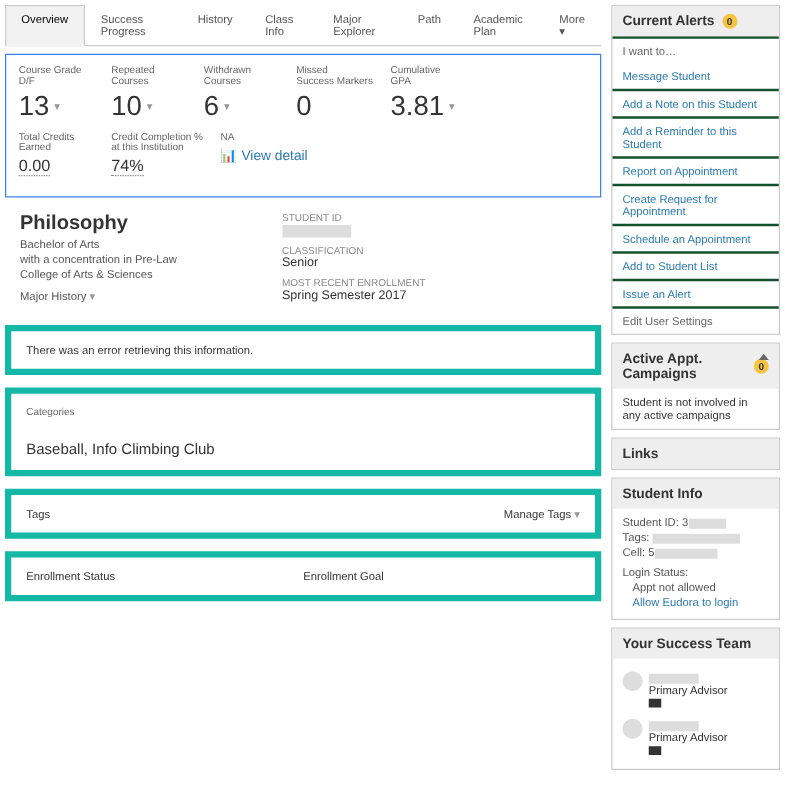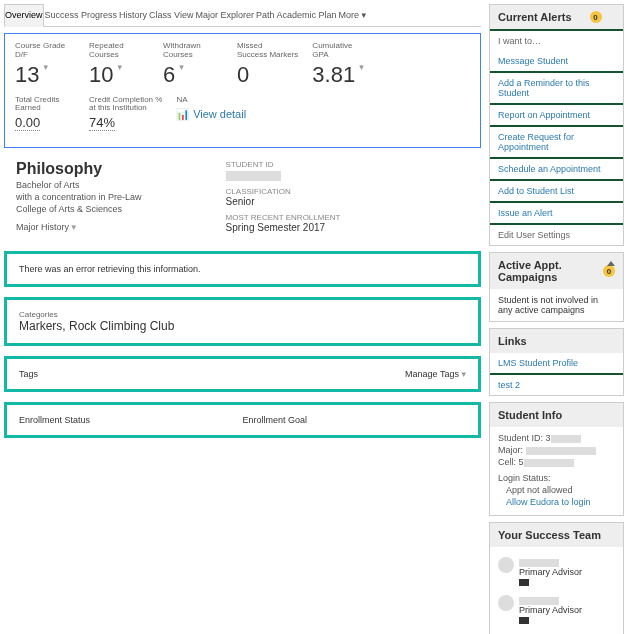--- a/index.html
+++ b/index.html
@@ -1,43 +1,43 @@
 <!DOCTYPE html>
 <html><head>
 <meta charset="utf-8">
 <style>
 *{margin:0;padding:0;box-sizing:border-box;font-family:Arial,Helvetica,sans-serif}
 body{background:#fff;font-size:10px;color:#333;width:628px}
 .container{display:flex;gap:8px;padding:4px}
 .main{flex:1;min-width:0}
 .side{width:135px;flex-shrink:0}
 .tabs{display:flex;gap:0;border-bottom:1px solid #ccc;margin-bottom:6px}
-.tab{padding:5px 0;font-size:9px;color:#555;cursor:pointer;border:1px solid transparent}
+.tab{padding:5px 12px;font-size:9px;color:#555;cursor:pointer;border:1px solid transparent}
 .tab.active{background:#f2f2f2;border:1px solid #ccc;border-bottom:1px solid #f2f2f2;margin-bottom:-1px;color:#000}
 .stats-box{border:1px solid #3b82f6;padding:8px 10px;margin-bottom:10px}
 .stats-row{display:flex;gap:14px;margin-bottom:8px}
 .stat{flex:0 0 auto;min-width:60px}
 .stat-label{font-size:8px;color:#666;line-height:1.1;margin-bottom:2px}
-.stat-val{font-size:22px;font-weight:300;color:#333;display:flex;gap:4px}
+.stat-val{font-size:22px;font-weight:300;color:#333;display:flex;align-items:center;gap:4px}
 .stat-val-sm{font-size:13px;color:#333}
 .dd{font-size:9px;color:#999}
 .blue-link{color:#2a7ab0;cursor:pointer;font-size:9px}
 .prog-row{display:flex;gap:60px}
 .program{margin-bottom:10px;padding:2px 12px}
 .prog-title{font-size:16px;font-weight:700;color:#333}
 .prog-sub{font-size:9px;color:#555;margin-top:2px}
 .prog-info{font-size:8px;color:#888;text-transform:uppercase}
 .prog-val{font-size:10px;color:#333;margin-bottom:6px}
 .redact{display:inline-block;background:#ddd;height:10px;vertical-align:middle}
-.panel{border:3px solid #14b8a6;padding:10px 12px;margin-bottom:10px;font-size:9px}
-.panel-label{font-size:8px;color:#666;margin-bottom:0}
+.panel{border:5px solid #14b8a6;padding:10px 12px;margin-bottom:10px;font-size:9px}
+.panel-label{font-size:8px;color:#666;margin-bottom:18px}
 .panel-val{font-size:12px;color:#333}
 .panel-row{display:flex;justify-content:space-between}
 .side-box{border:1px solid #ccc;margin-bottom:6px;background:#fff}
-.side-head{background:#eee;padding:6px 8px;font-size:11px;font-weight:600;color:#333;display:flex;align-items:center;gap:18px;position:relative}
+.side-head{background:#eee;padding:6px 8px;font-size:11px;font-weight:600;color:#333;display:flex;align-items:center;gap:6px;position:relative}
 .badge{display:inline-flex;background:#f5c542;color:#333;border-radius:8px;min-width:12px;height:12px;font-size:8px;align-items:center;justify-content:center;padding:0 3px}
 .side-body{padding:6px 8px;font-size:9px}
 .side-link{display:block;color:#2a7ab0;padding:5px 8px;font-size:9px;cursor:pointer;border-top:2px solid #14532d}
 .side-link:first-child{border-top:none}
 .side-link.muted{color:#666}
 .team-item{display:flex;align-items:flex-start;gap:5px;padding:4px 0}
 .avatar{width:16px;height:16px;border-radius:50%;background:#ddd;flex-shrink:0}
 .team-text{font-size:9px;color:#333}
 .mail-icon{display:inline-block;width:10px;height:7px;background:#333;margin-left:21px;margin-top:-2px;margin-bottom:3px}
 .caret{position:absolute;right:8px;top:8px;width:0;height:0;border-left:4px solid transparent;border-right:4px solid transparent;border-bottom:5px solid #666}
@@ -46,21 +46,21 @@
 </style>
 </head>
 <body>
 
 <div class="container">
   <div class="main">
     <div class="tabs" id="tabs">
         <div class="tab active">Overview</div>
         <div class="tab">Success Progress</div>
         <div class="tab">History</div>
-        <div class="tab">Class View</div>
+        <div class="tab">Class Info</div>
         <div class="tab">Major Explorer</div>
         <div class="tab">Path</div>
         <div class="tab">Academic Plan</div>
         <div class="tab">More ▾</div>
       </div>
 
     <div class="stats-box">
       <div class="stats-row" id="stats1">
           <div class="stat">
             <div class="stat-label">Course Grade<br>D/F</div>
@@ -116,21 +116,21 @@
         <div class="prog-val">Spring Semester 2017</div>
       </div>
     </div>
 
     <div class="panel">
       <span>There was an error retrieving this information.</span>
     </div>
 
     <div class="panel">
       <div class="panel-label">Categories</div>
-      <div class="panel-val">Markers, Rock Climbing Club</div>
+      <div class="panel-val">Baseball, Info Climbing Club</div>
     </div>
 
     <div class="panel">
       <div class="panel-row">
         <span>Tags</span>
         <span style="cursor:pointer"><span>Manage Tags</span> <span class="dd">▾</span></span>
       </div>
     </div>
 
     <div class="panel">
@@ -143,20 +143,21 @@
 
   <div class="side">
     <div class="side-box">
       <div class="side-head">
         <span>Current Alerts</span>
         <span class="badge">0</span>
       </div>
       <div class="side-link muted">I want to…</div>
       <div id="alert-items">
           <div class="side-link">Message Student</div>
+          <div class="side-link">Add a Note on this Student</div>
           <div class="side-link">Add a Reminder to this Student</div>
           <div class="side-link">Report on Appointment</div>
           <div class="side-link">Create Request for Appointment</div>
           <div class="side-link">Schedule an Appointment</div>
           <div class="side-link">Add to Student List</div>
           <div class="side-link">Issue an Alert</div>
         </div>
       <div class="side-link muted">Edit User Settings</div>
     </div>
 
@@ -164,31 +165,27 @@
       <div class="side-head">
         <span>Active Appt. Campaigns</span>
         <span class="badge">0</span>
         <span class="caret"></span>
       </div>
       <div class="side-body">Student is not involved in any active campaigns</div>
     </div>
 
     <div class="side-box">
       <div class="side-head">Links</div>
-      <div id="links-items">
-          <div class="side-link">LMS Student Profile</div>
-          <div class="side-link">test 2</div>
-        </div>
     </div>
 
     <div class="side-box">
       <div class="side-head">Student Info</div>
       <div class="side-body">
         <div class="info-line"><span>Student ID: 3</span><span class="redact" style="width:30px;height:8px"></span></div>
-        <div class="info-line"><span>Major:</span> <span class="redact" style="width:70px;height:8px"></span></div>
+        <div class="info-line"><span>Tags:</span> <span class="redact" style="width:70px;height:8px"></span></div>
         <div class="info-line"><span>Cell: 5</span><span class="redact" style="width:50px;height:8px"></span></div>
         <div class="info-line" style="margin-top:6px">Login Status:</div>
         <div class="info-line" style="padding-left:8px">Appt not allowed</div>
         <div class="info-line" style="padding-left:8px"><span class="blue-link">Allow Eudora to login</span></div>
       </div>
     </div>
 
     <div class="side-box">
       <div class="side-head">Your Success Team</div>
       <div class="side-body" id="team-items">

